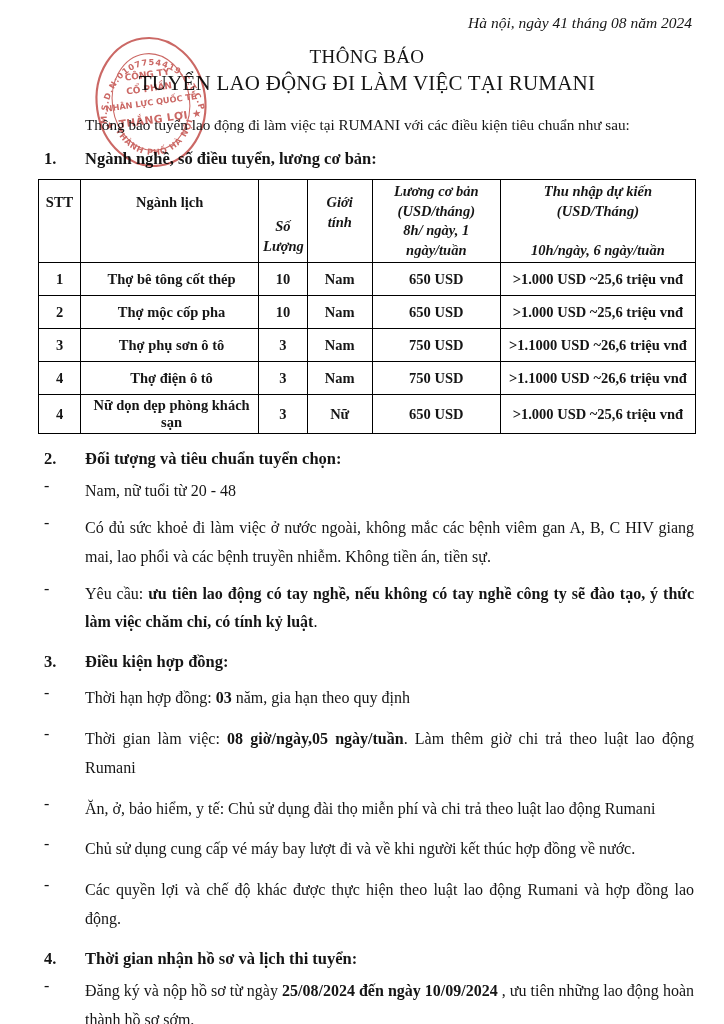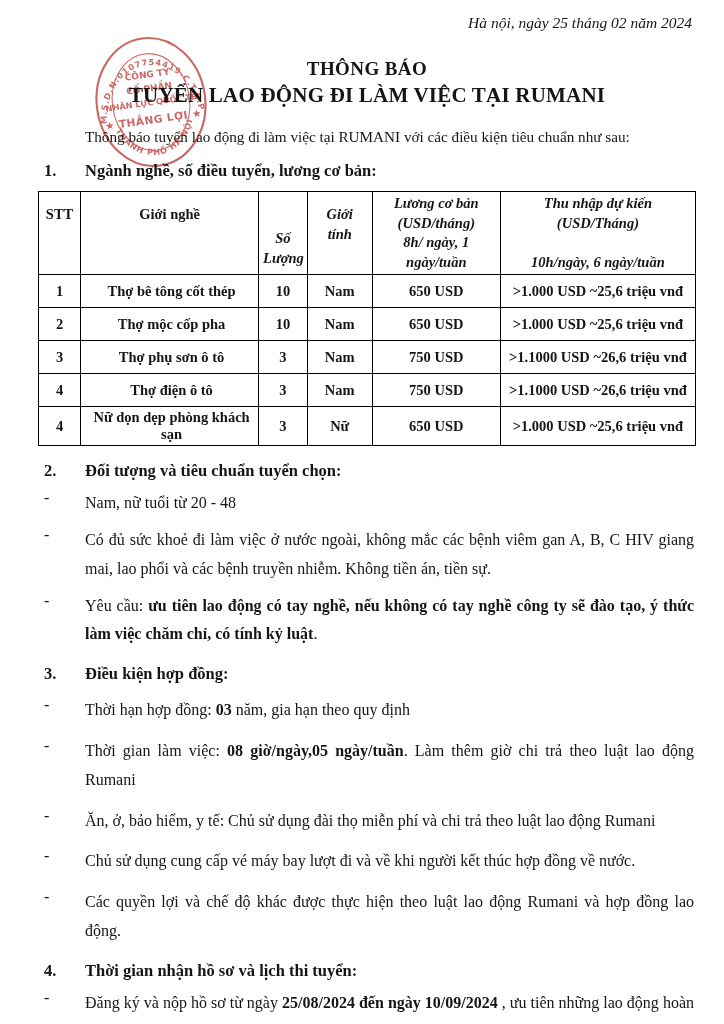--- a/index.html
+++ b/index.html
@@ -21,21 +21,21 @@
     opacity:.88; mix-blend-mode:multiply; pointer-events:none;
     transform:rotate(-8deg); z-index:6;
   }
   .stamp svg{width:100%;height:100%;}
   .stamp .arc{font-family:"DejaVu Sans",sans-serif;font-size:10px;font-weight:700;letter-spacing:1px;}
   .stamp .c1{font-family:"DejaVu Sans",sans-serif;font-size:11px;font-weight:600;}
   .stamp .c2{font-family:"DejaVu Sans",sans-serif;font-size:10px;font-weight:600;}
   .stamp .nm{font-family:"DejaVu Sans",sans-serif;font-size:13px;font-weight:800;letter-spacing:.5px;}
 
   
-  .titles{margin-top:26px;text-align:center;font-weight:700;position:relative;z-index:2;}
+  .titles{margin-top:14px;text-align:center;font-weight:400;position:relative;z-index:2;}
   .t1{font-size:19px;letter-spacing:.4px;}
   .t2{font-size:21px;margin-top:3px;letter-spacing:.2px;}
   .intro{margin-top:20px;padding-left:47px;font-size:15.2px;position:relative;z-index:2;}
 
   
   .heading{display:grid;grid-template-columns:47px 1fr;font-weight:700;font-size:16.5px;margin-top:15px;position:relative;z-index:2;}
   .heading .num{padding-left:6px;}
 
   
   table.jobs{width:100%;border-collapse:collapse;margin-top:10px;font-size:14.5px;table-layout:fixed;border-radius:20px;}
@@ -53,21 +53,21 @@
   .bullet{display:grid;grid-template-columns:47px 1fr;margin:8px 0;position:relative;z-index:2;}
   .bullet .mark{padding-left:6px;}
   .bullet .btxt{margin:0;text-align:justify;line-height:1.8;padding-right:2px;}
   .sp .bullet{margin:12px 0;}
 </style>
 </head>
 <body>
 
 <div class="page">
 
-  <div class="date">Hà nội, ngày 25 tháng 02 năm 2024</div>
+  <div class="date">Hà nội, ngày 41 tháng 08 năm 2024</div>
 
   <div class="stamp">
     <svg viewBox="0 0 170 180">
       <ellipse cx="85" cy="90" rx="66" ry="78" fill="none" stroke-width="2.6" stroke="#c4534f"></ellipse>
       <ellipse cx="85" cy="90" rx="47" ry="59" fill="none" stroke-width="1.3" stroke="#c4534f"></ellipse>
       <defs>
         <path id="arcTop" d="M 28 114 A 57 69 0 1 1 142 114" fill="none"></path>
         <path id="arcBot" d="M 36 72 A 52 62 0 1 0 134 72" fill="none"></path>
       </defs>
       <text class="arc" fill="#c4534f">
@@ -100,21 +100,21 @@
       <col style="width:6.4%">
         <col style="width:27.1%">
         <col style="width:7.4%">
       <col style="width:9.9%">
         <col style="width:19.5%">
         <col style="width:29.7%">
     </colgroup>
     <thead>
       <tr>
         <th class="top">STT</th>
-        <th class="top">Giới nghề</th>
+        <th class="top">Ngành lịch</th>
         <th class="it bottom">Số
 Lượng</th>
         <th class="it top">Giới
 tính</th>
         <th class="it">Lương cơ bản
 (USD/tháng)
 8h/ ngày, 1
 ngày/tuần</th>
         <th class="it">Thu nhập dự kiến
 (USD/Tháng)

